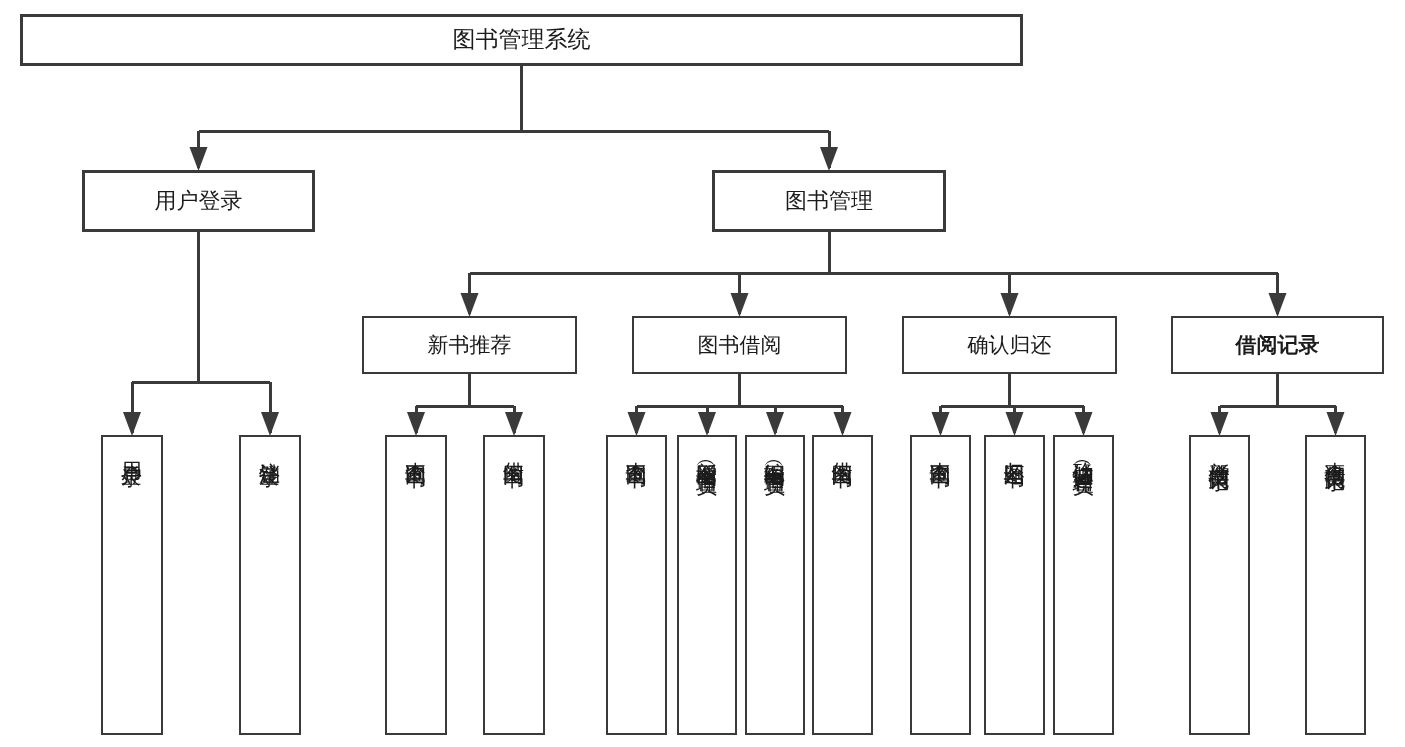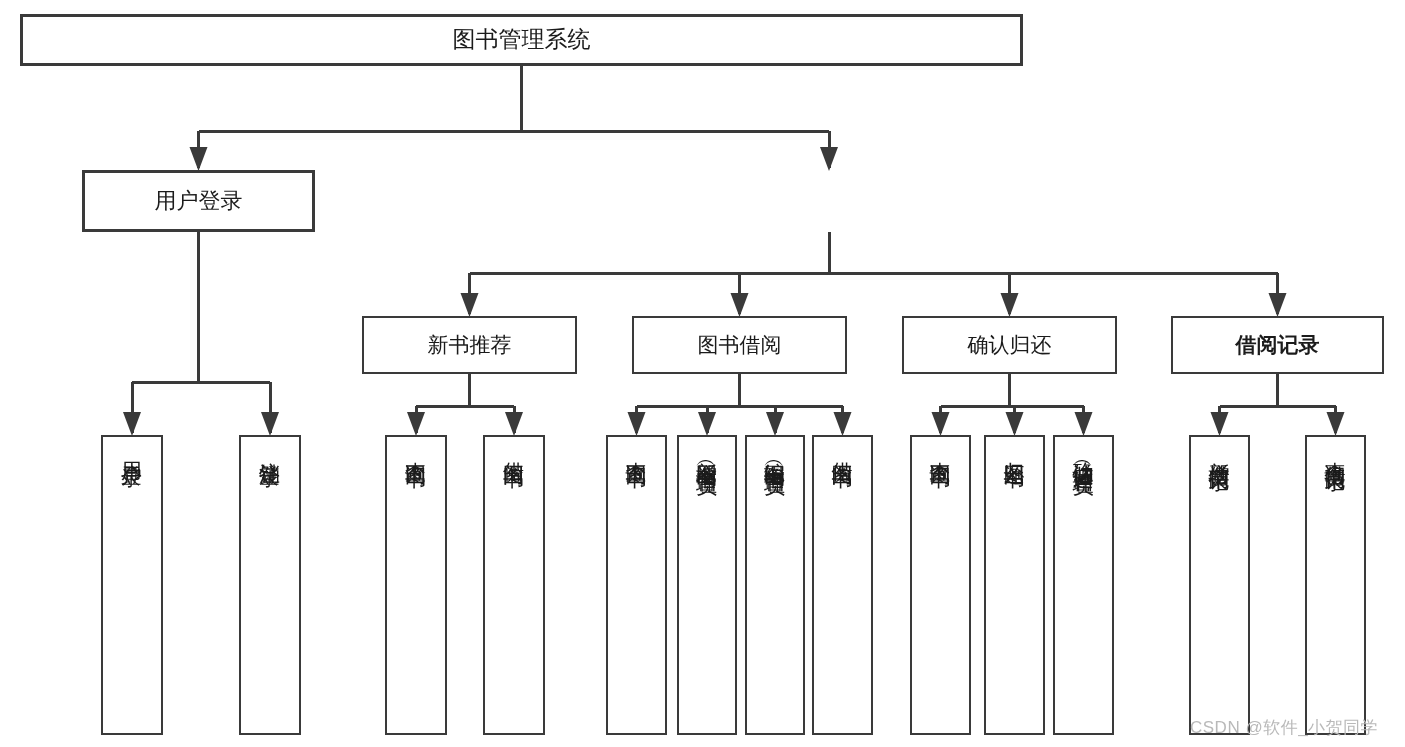--- a/index.html
+++ b/index.html
@@ -134,20 +134,23 @@
       <path d="M 1326.5 412 L 1344.5 412 L 1335.5 436 Z" fill="#3a3a3a"></path>
     </svg>
 
   <div class="node level-0" style="left: 20px; top: 14px; width: 1003px; height: 52px;">
     <span class="label">图书管理系统</span>
   </div>
 
   <div class="node level-1" style="left: 82px; top: 170px; width: 233px; height: 62px;">
     <span class="label">用户登录</span>
   </div>
+  <div class="node level-1" style="left: 712px; top: 170px; width: 234px; height: 62px;">
+    <span class="label">图书管理</span>
+  </div>
 
   <div class="node level-2" style="left: 632px; top: 316px; width: 215px; height: 58px;">
     <span class="label">图书借阅</span>
   </div>
   <div class="node level-2" style="left: 362px; top: 316px; width: 215px; height: 58px;">
     <span class="label">新书推荐</span>
   </div>
   <div class="node level-2" style="left: 902px; top: 316px; width: 215px; height: 58px;">
     <span class="label">确认归还</span>
   </div>
@@ -188,14 +191,13 @@
   <div class="node leaf" style="left: 1053px; top: 435px; width: 61px; height: 300px;">
     <span class="label">确认归还（管理员）</span>
   </div>
   <div class="node leaf" style="left: 1189px; top: 435px; width: 61px; height: 300px;">
     <span class="label">新增借阅记录</span>
   </div>
   <div class="node leaf" style="left: 1305px; top: 435px; width: 61px; height: 300px;">
     <span class="label">查询借阅记录</span>
   </div>
 
-  <div id="watermark" style="left: 1190px; top: 716px;">CSDN @软件_小贺同学</div>
 </div>
 
 </body></html>

